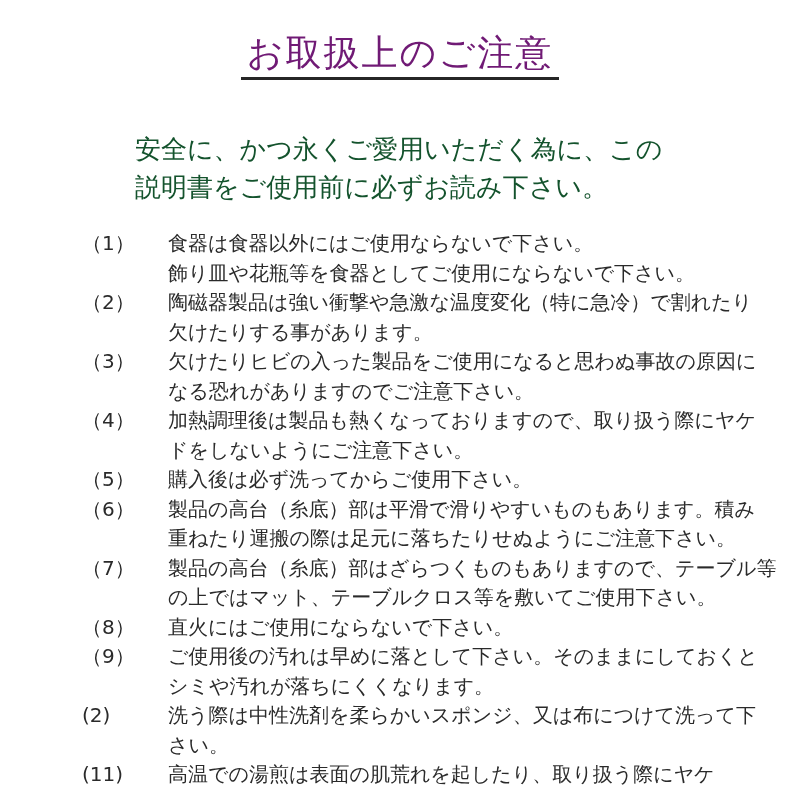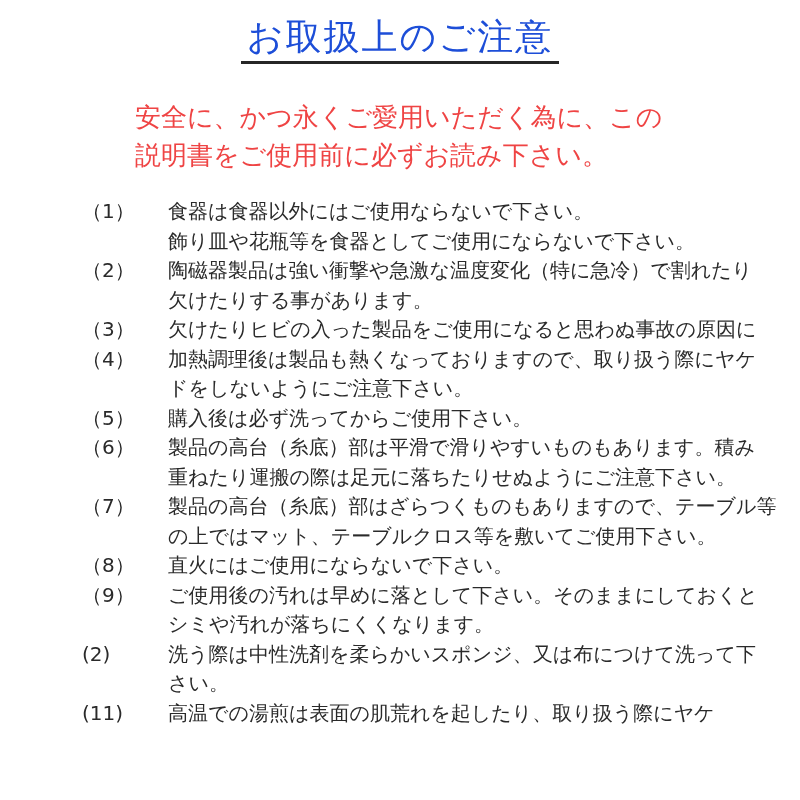--- a/index.html
+++ b/index.html
@@ -10,36 +10,36 @@
     color: #2a2a2a;
     font-family: "DejaVu Sans", "Liberation Sans", sans-serif;
     overflow: hidden;
   }
   .doc { width: 800px; height: 800px; }
 
   
   .title-wrap { padding-top: 16px; text-align: center; }
   .title {
     display: inline-block;
-    margin: 0;
+    margin: 16px;
     font-size: 36px;
     font-weight: 400;
     line-height: 42px;
     letter-spacing: 2px;
     padding: 0 6px 3px 6px;
     border-bottom: 3px solid #262626;
-    color: #1d4ed8;
+    color: #701a75;
   }
 
   
   .intro {
     margin: 34px 0 0 135px;
     font-size: 26px;
     line-height: 38px;
-    color: #ef4444;
+    color: #14532d;
   }
   .intro-line { display: block; white-space: nowrap; }
 
   
   .list {
     margin-top: 23px;
     padding-left: 82px;
     font-size: 20px;
     line-height: 29.5px;
     color: #2a2a2a;
@@ -77,20 +77,21 @@
     <span class="txt">
           <div class="line">陶磁器製品は強い衝撃や急激な温度変化（特に急冷）で割れたり</div>
           <div class="line">欠けたりする事があります。</div>
         </span>
   </div>
 
   <div class="item">
     <span class="num">（3）</span>
     <span class="txt">
           <div class="line">欠けたりヒビの入った製品をご使用になると思わぬ事故の原因に</div>
+          <div class="line">なる恐れがありますのでご注意下さい。</div>
         </span>
   </div>
 
   <div class="item">
     <span class="num">（4）</span>
     <span class="txt">
           <div class="line">加熱調理後は製品も熱くなっておりますので、取り扱う際にヤケ</div>
           <div class="line">ドをしないようにご注意下さい。</div>
         </span>
   </div>

